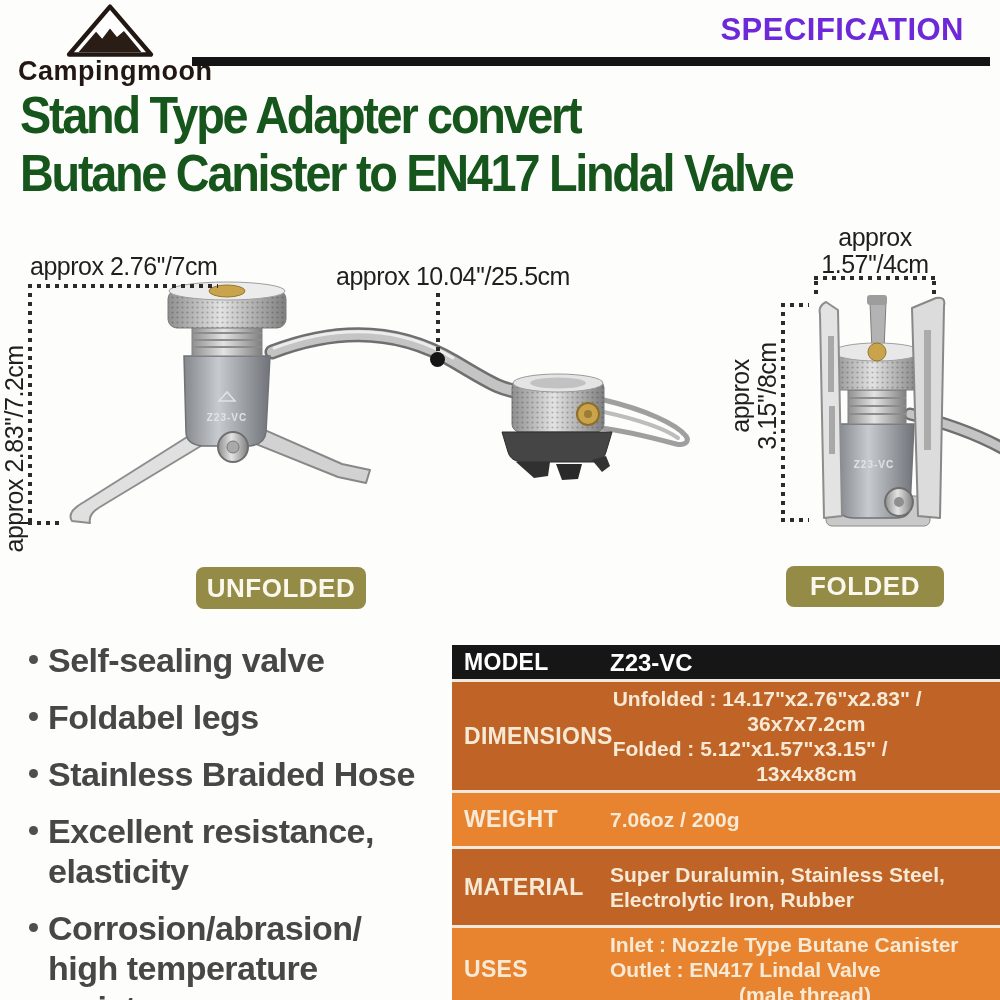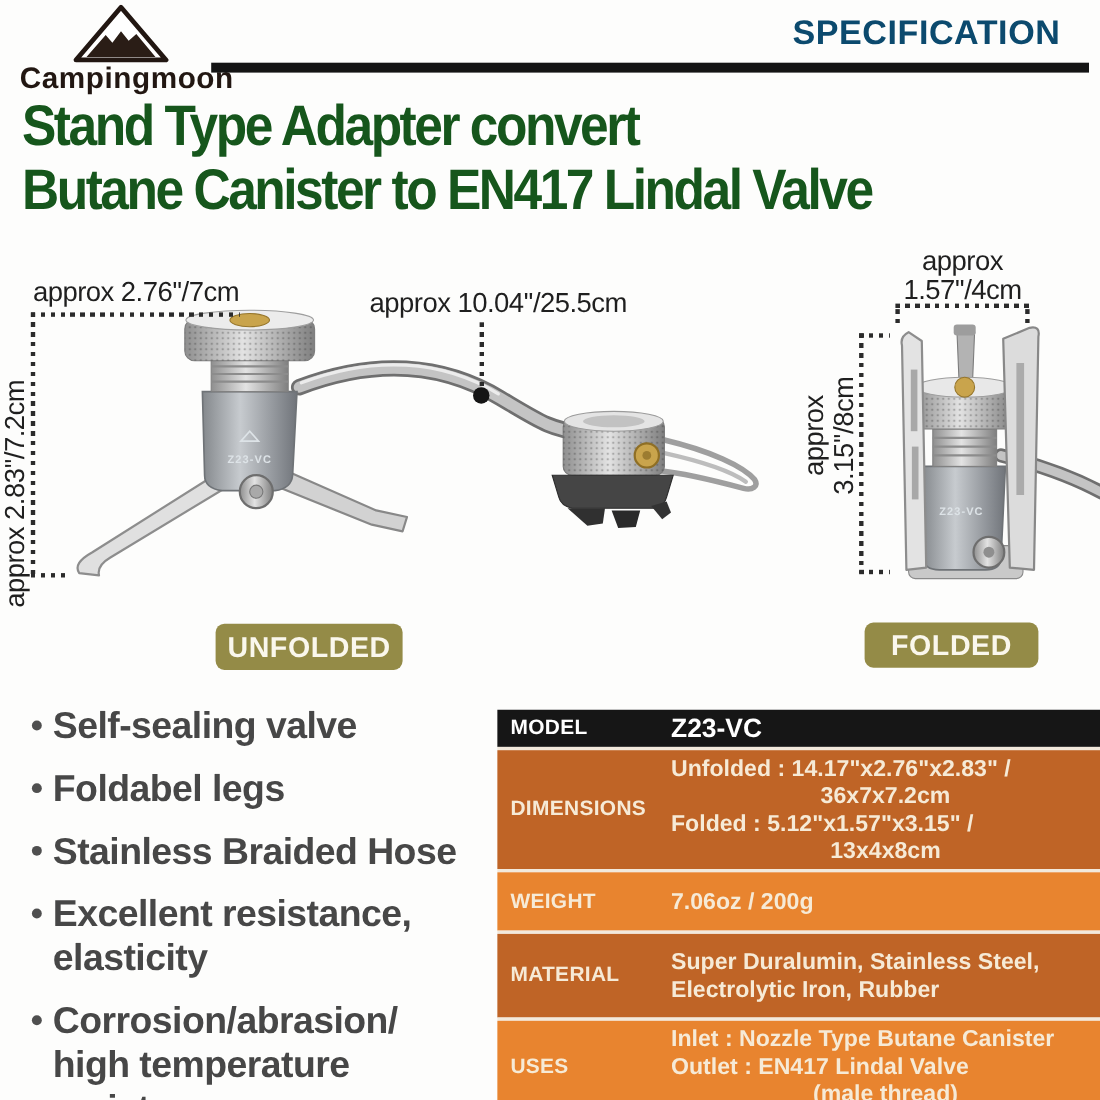--- a/index.html
+++ b/index.html
@@ -3,21 +3,21 @@
 <meta charset="utf-8">
 <style>
   html,body{margin:0;padding:0;background:#e9e9e9;}
   .page{position:relative;width:1000px;height:1000px;background:#fdfdfc;overflow:hidden;
         font-family:"Liberation Sans", sans-serif;}
 
   
   .logo{position:absolute;left:18px;top:4px;width:190px;}
   .logo-mountain{display:block;margin-left:36px;width:112px;height:54px;}
   .logo-text{font-size:27px;font-weight:bold;color:#221712;letter-spacing:.5px;margin-top:-2px;}
-  .spec-title{position:absolute;top:12px;right:36px;font-size:31px;font-weight:bold;color:#0c4a6e;letter-spacing:.5px;}
+  .spec-title{position:absolute;top:12px;right:36px;font-size:31px;font-weight:bold;color:#6d28d9;letter-spacing:.5px;}
   .title-rule{position:absolute;left:192px;top:57px;width:798px;height:9px;background:#141414;}
 
   .headline{position:absolute;left:20px;top:86px;}
   .headline-line{font-size:52px;font-weight:bold;color:#16561c;letter-spacing:-2.5px;
                  transform:scaleX(.9);transform-origin:0 50%;white-space:nowrap;line-height:58px;}
 
   
   .diagram{position:absolute;left:0;top:215px;width:1000px;height:345px;}
   .ann{position:absolute;font-size:25px;color:#1f1f1f;white-space:nowrap;letter-spacing:-.5px;}
   .ann-v{transform:rotate(-90deg);}
@@ -39,21 +39,21 @@
   .feature-text{font-weight:bold;font-size:34px;line-height:40px;color:#474747;letter-spacing:-.5px;}
 
   
   .spec-table{position:absolute;left:452px;top:645px;width:548px;height:355px;display:flex;flex-direction:column;overflow:hidden;}
   .trow{display:flex;flex:0 0 auto;}
   .tone-black{background:#161616;}
   .tone-black .tlabel,.tone-black .tvalue{color:#ffffff;}
   .tone-dark{background:#bf6426;}
   .tone-light{background:#e8842f;}
   .tlabel{flex:0 0 146px;padding-left:12px;display:flex;align-items:center;
-          font-weight:bold;font-size:19px;color:#f6ead6;letter-spacing:.3px;}
+          font-weight:bold;font-size:23px;color:#f6ead6;letter-spacing:.3px;}
   .tvalue{flex:1;display:flex;flex-direction:column;justify-content:center;
           font-weight:bold;font-size:21px;line-height:25px;color:#f6ead6;padding:4px 0;}
   .vline{white-space:nowrap;}
   .al-center{text-align:center;}
   .row-0{height:34px;}.row-0 .tvalue{font-size:24px;}
   .row-2{height:53px;}.row-3{height:76px;}.row-4{flex:1 1 auto;}
   .sep{flex:0 0 3px;background:#f2e9dc;}
   .cut{flex:0 0 12px;background:#b65f22;}
 
   .engrave{font-size:10px;fill:#dde3e7;letter-spacing:1px;font-weight:bold;}

